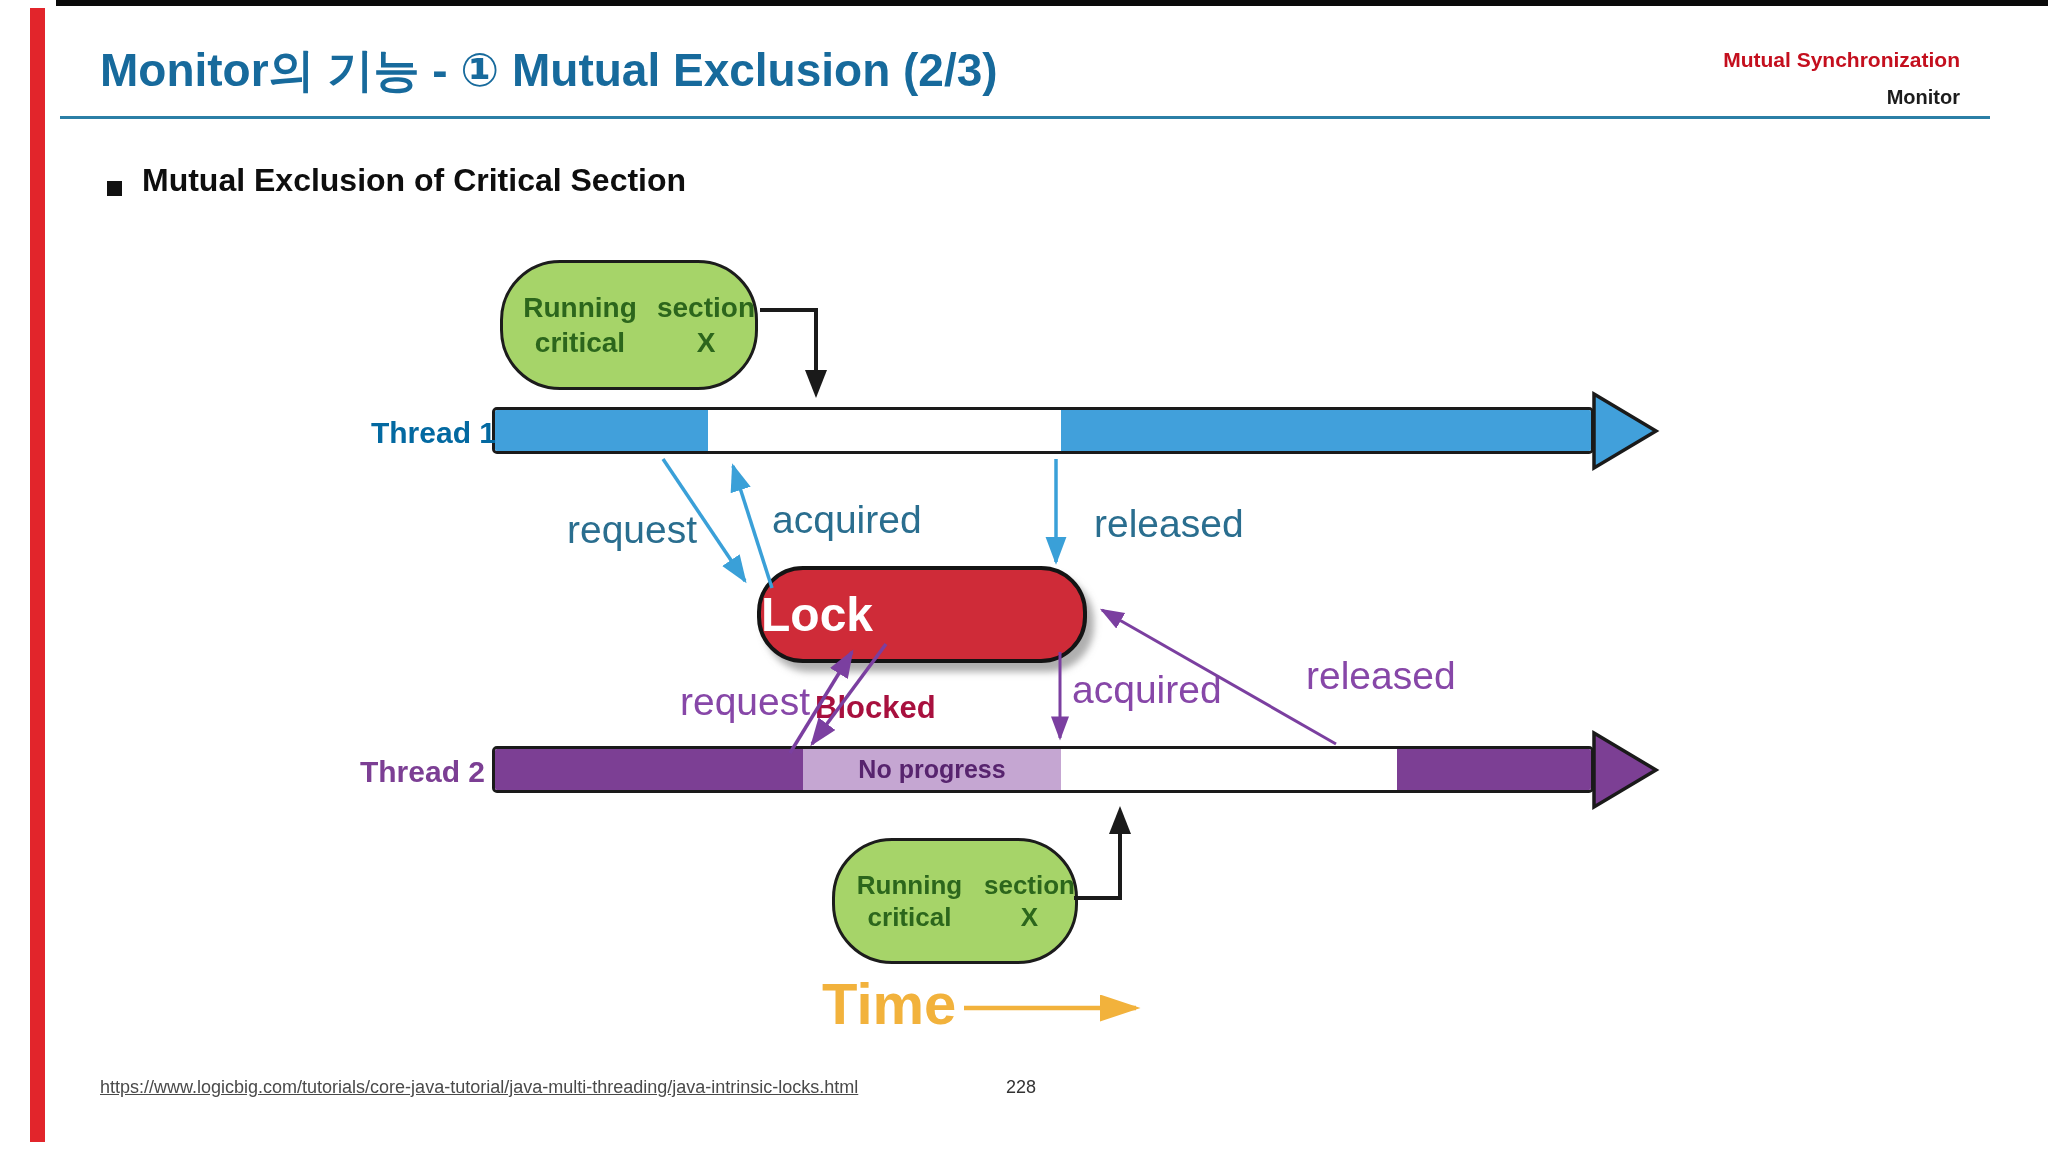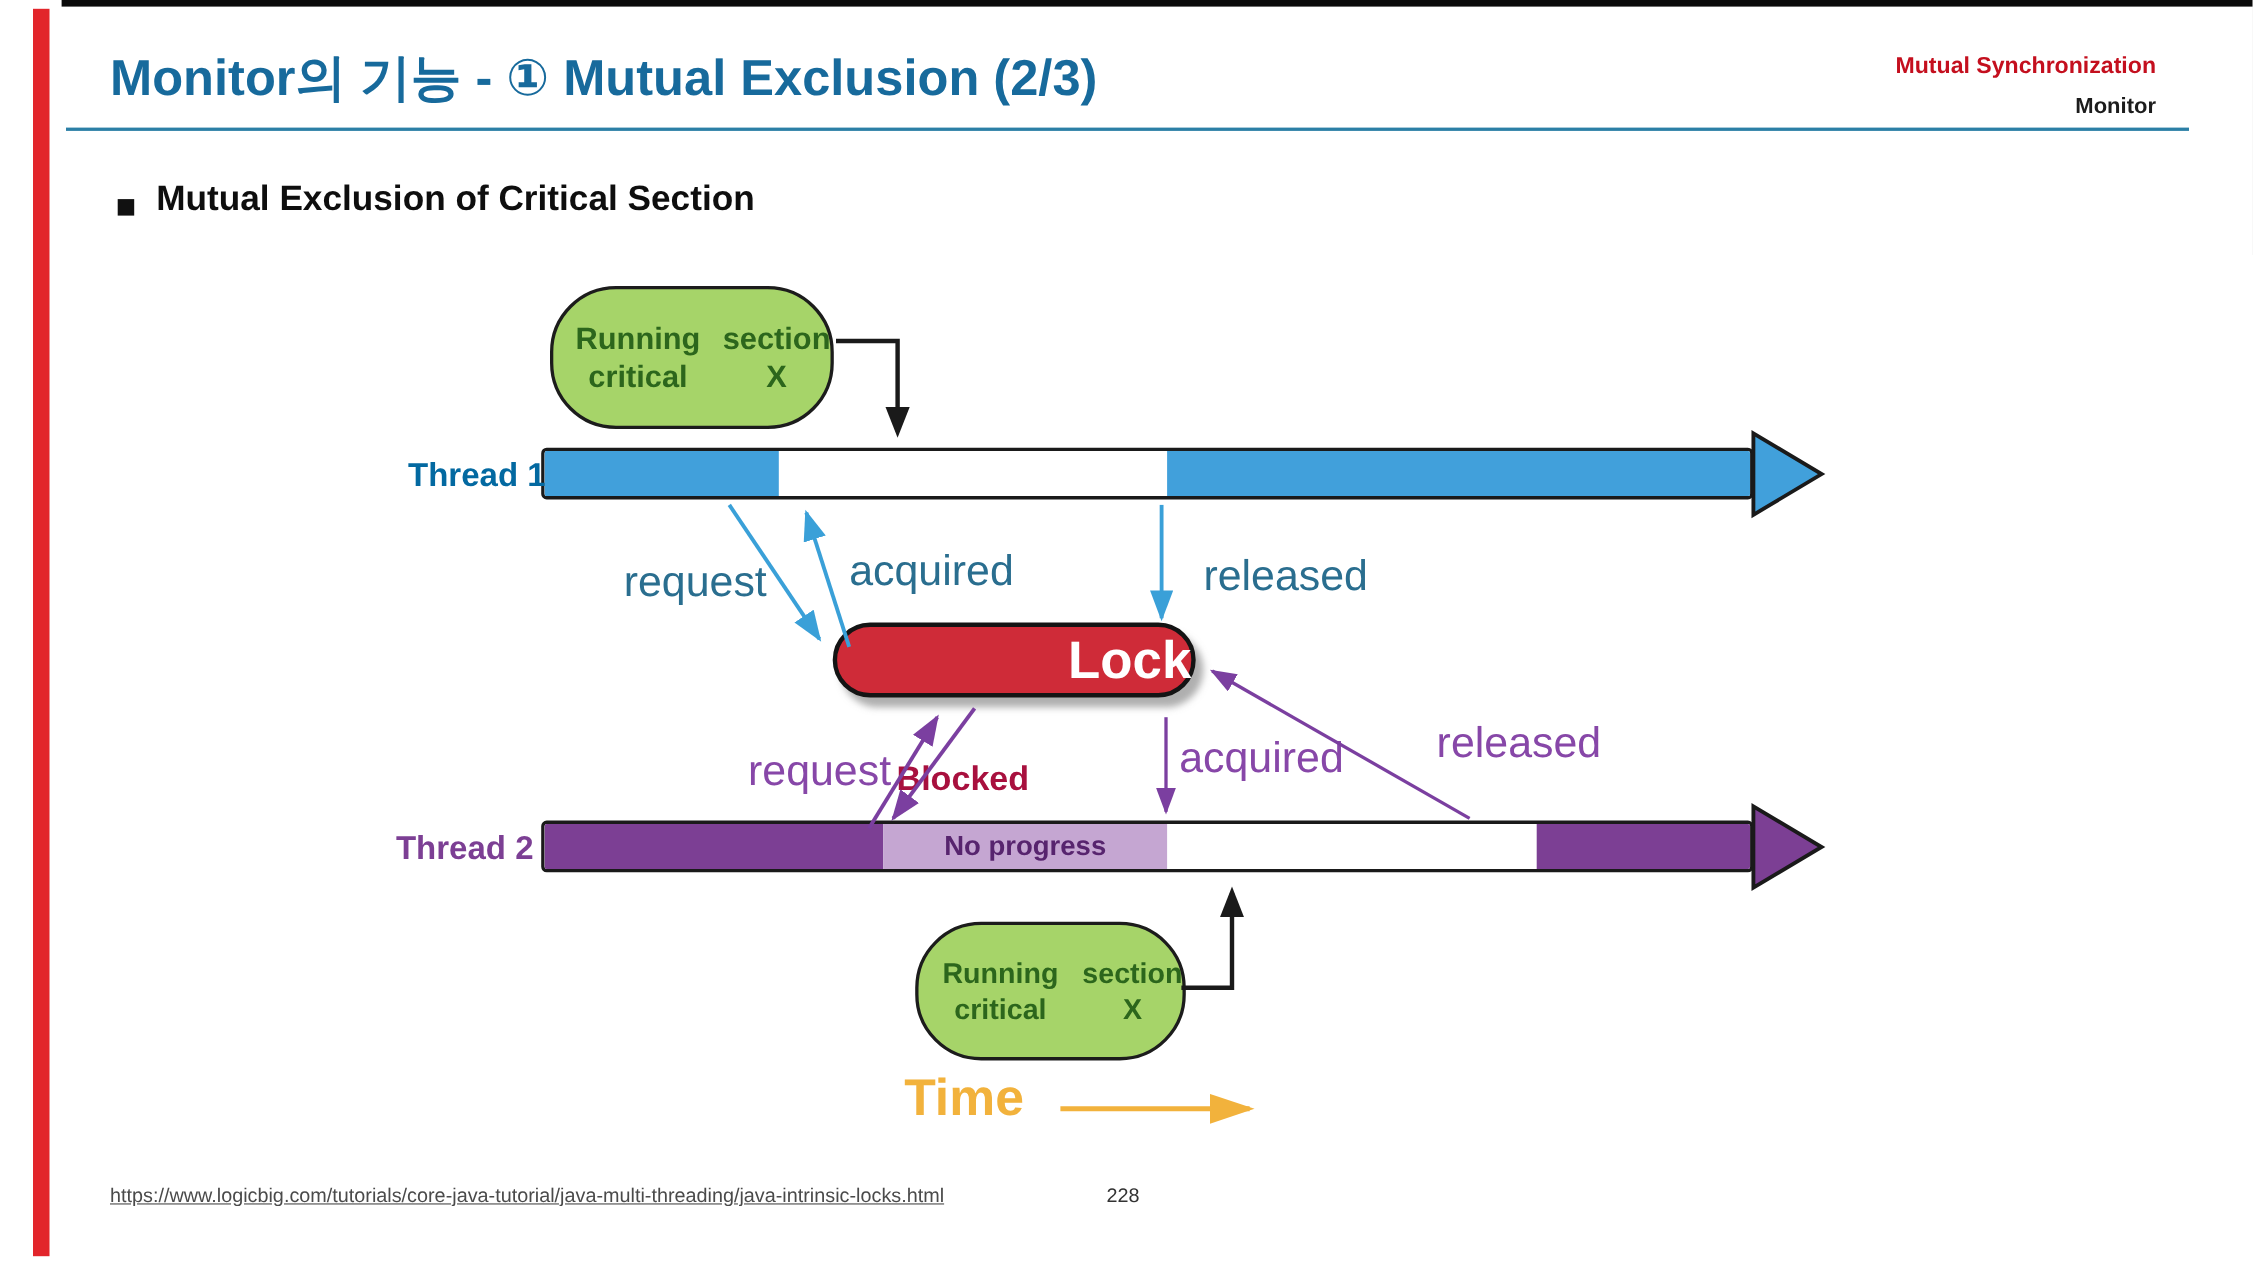--- a/index.html
+++ b/index.html
@@ -35,29 +35,29 @@
             font-size:25px; font-weight:bold; }
   .thread-label { width:155px; text-align:right; font-size:30px; font-weight:bold; white-space:nowrap; z-index:2; }
 
   .greenbox { width:258px; background:#a6d469; border:3.5px solid #1c1c1c; border-radius:60px;
               display:flex; flex-direction:row; align-items:center; justify-content:center;
               text-align:center; z-index:2; }
   .greenbox div { font-weight:bold; line-height:1.25; }
   .gb-top { left:500px; top:260px; height:130px; font-size:28px; }
   .gb-bot { left:832px; top:838px; width:246px; height:126px; font-size:26px; }
 
-  .lock { left:757px; top:566px; width:330px; height:68px; border:4px solid #141414; border-radius:46px;
-          display:flex; align-items:center; justify-content:flex-end; z-index:2;
+  .lock { left:757px; top:566px; width:330px; height:97px; border:4px solid #141414; border-radius:46px;
+          display:flex; align-items:center; justify-content:flex-start; z-index:2;
           box-shadow:7px 9px 7px rgba(110,110,110,.55); }
   .lock span { color:#fff; font-weight:bold; font-size:48px; }
 
   .lbl { font-size:39px; white-space:nowrap; z-index:3; }
   .lbl-bold { font-weight:bold; }
 
-  .time-label { left:822px; top:970px; font-size:47px; font-weight:bold; z-index:2; }
+  .time-label { left:822px; top:970px; font-size:58px; font-weight:bold; z-index:2; }
 
   svg.overlay { position:absolute; left:0; top:0; z-index:4; pointer-events:none; }
 
   
   .src { left:100px; top:1077px; font-size:18px; color:#4a4a4a; text-decoration:underline; white-space:nowrap; }
   .pageno { left:1006px; top:1077px; font-size:18px; color:#333; }
 
   .logo { left:1782px; top:1063px; display:flex; align-items:center; z-index:2; }
   .logo-grid { display:grid; grid-template-columns:19px 19px; grid-template-rows:19px 19px; gap:4px; margin-right:10px; }
   .logo-grid i { display:block; }

